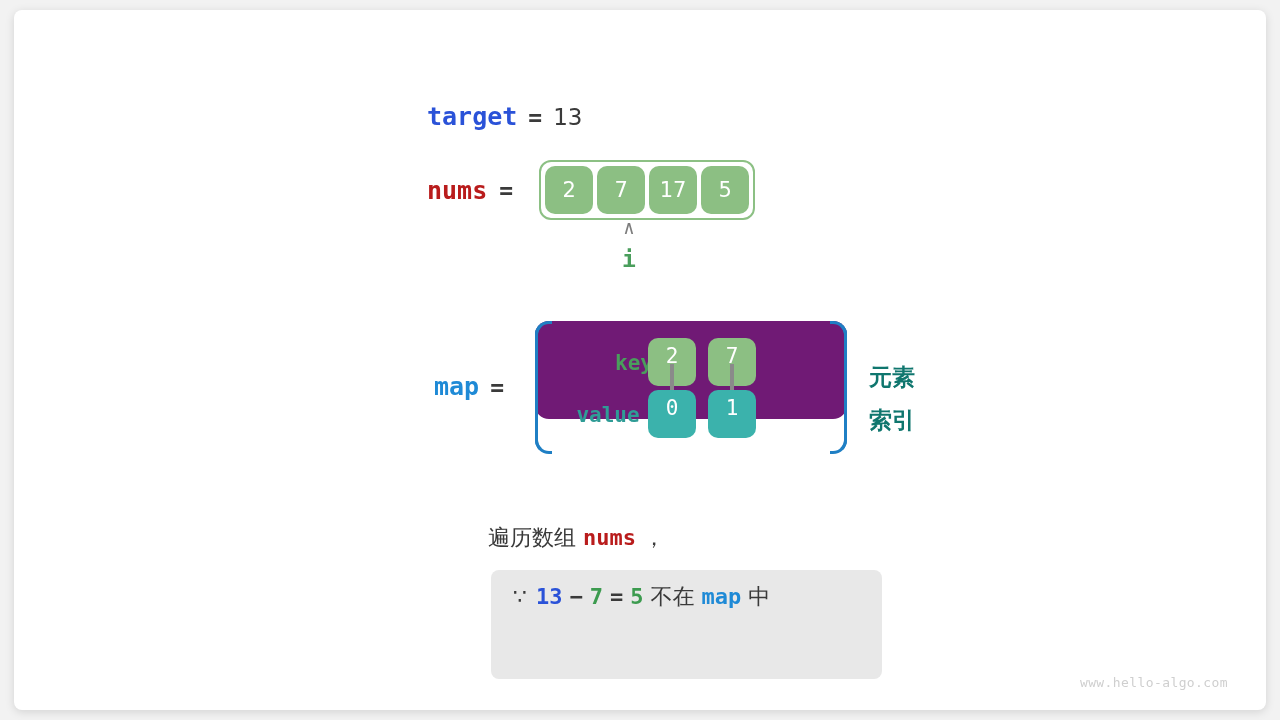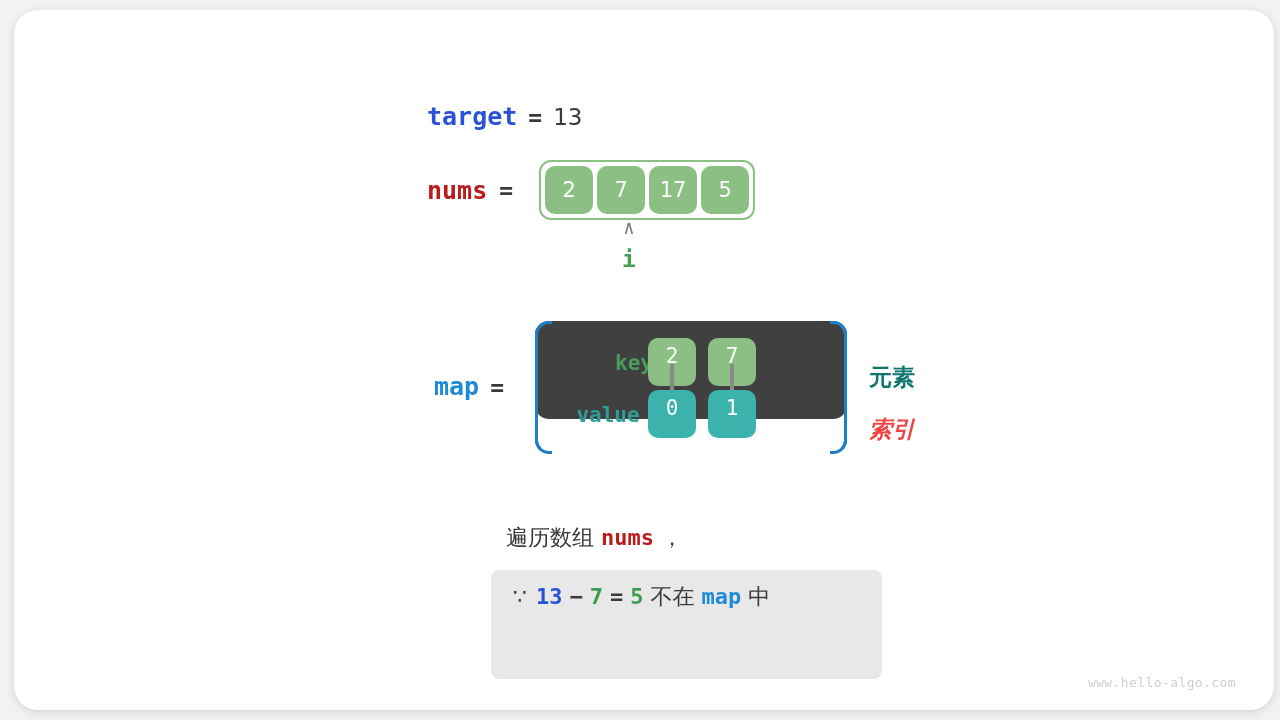--- a/index.html
+++ b/index.html
@@ -14,23 +14,22 @@
     font-family: "DejaVu Sans", sans-serif;
   }
 
   .page {
     position: absolute;
     left: 14px;
     top: 10px;
     width: 1252px;
     height: 700px;
     background: #ffffff;
-    border-radius: 24px;
+    border-radius: 8px;
     box-shadow: 0 2px 10px rgba(0,0,0,0.13);
-    padding-left: 8px;
   }
 
   
   .mono {
     font-family: "DejaVu Sans Mono", monospace;
     font-weight: bold;
   }
   .var-blue   { color: #2a52d8; }
   .var-green  { color: #b91c1c; }
   .var-lblue  { color: #1f8ad6; }
@@ -122,21 +121,21 @@
   }
   .map-label .label { font-size: 25px; }
   .map-label .eq    { font-size: 23px; color: #3a3a3a; font-family: "DejaVu Sans Mono", monospace; font-weight: bold; }
 
   .map-box {
     position: absolute;
     left: 521px;
     top: 311px;
     width: 312px;
     height: 98px;
-    background: #404040;
+    background: #701a75;
     border-radius: 14px;
   }
   .bracket {
     position: absolute;
     top: 0;
     width: 20px;
     height: 133px;
     border: 3px solid #1f7fc4;
     box-sizing: border-box;
   }
@@ -239,26 +238,26 @@
   }
 
   .side-label {
     position: absolute;
     left: 855px;
     font-family: "DejaVu Sans", sans-serif;
     font-weight: bold;
     font-size: 23px;
   }
   .side-label.elem { top: 352px; color: #0f766e; }
-  .side-label.idx  { top: 404px; color: #ef4444; font-style: italic; }
+  .side-label.idx  { top: 395px; color: #0f766e; }
 
   
   .caption {
     position: absolute;
-    left: 492px;
+    left: 474px;
     top: 513px;
     font-size: 22px;
     color: #3a3a3a;
     white-space: nowrap;
   }
   .caption .mono { font-size: 22px; }
 
   
   .explain {
     position: absolute;

